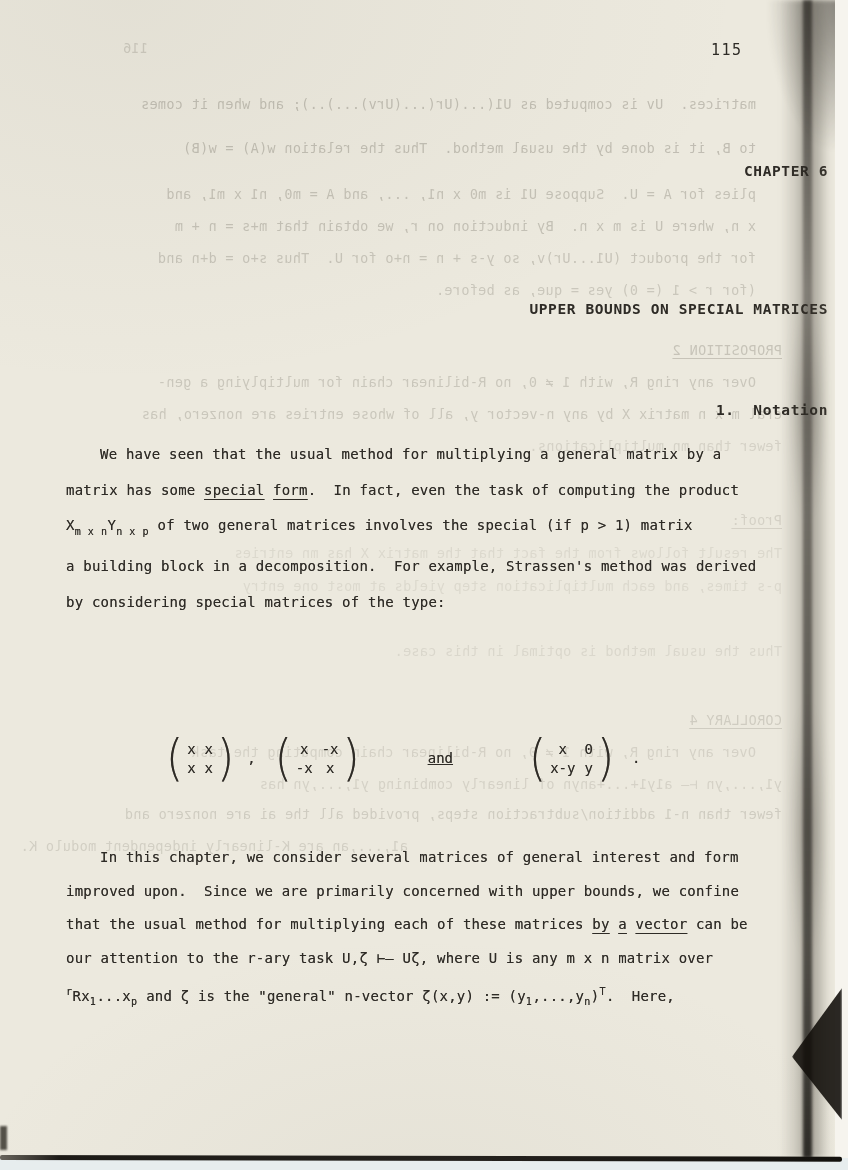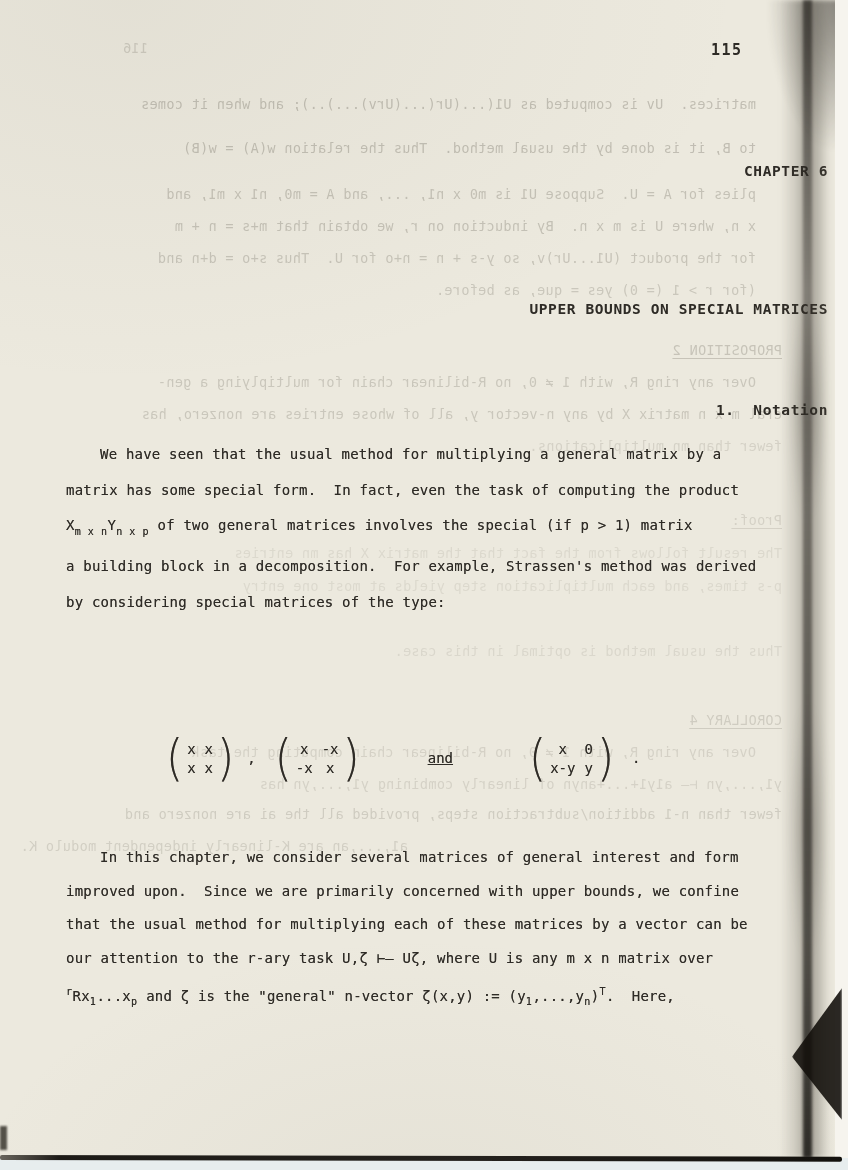--- a/index.html
+++ b/index.html
@@ -16,32 +16,32 @@
       linear-gradient(#ece9de,#ece9de);
   }
   
   .ghost{position:absolute;left:0;top:0;width:848px;height:1158px;
     transform:scaleX(-1);filter:blur(0.7px);overflow:hidden;pointer-events:none;}
   .ghost .gline{position:absolute;white-space:pre;font-size:13.5px;color:#5f5b4f;letter-spacing:0.3px;}
   .ghost .gu{text-decoration:underline;text-underline-offset:3px;}
   
   .content{position:absolute;left:0;top:0;width:848px;height:1158px;color:#2e2b26;}
   .content .line{white-space:pre;line-height:inherit;}
-  .pageno{position:absolute;left:711px;top:41px;font-size:15px;letter-spacing:1.5px;font-weight:bold;}
+  .pageno{position:absolute;left:711px;top:41px;font-size:15px;letter-spacing:1.5px;font-weight:normal;}
   .h-center{position:absolute;left:12px;width:816px;text-align:right;font-size:14.5px;
     letter-spacing:0.6px;font-weight:bold;white-space:pre;}
   .chapter{top:163px;}
   .title{top:301px;}
   .section{top:402px;}
   .para{position:absolute;font-size:14px;letter-spacing:0.2px;
     text-shadow:0 0 0.5px rgba(46,43,38,0.65);}
   .para1{left:66px;top:437px;line-height:35.5px;}
   .para2{left:66px;top:841px;line-height:33.5px;}
   .ind{padding-left:34px;}
-  .u{text-underline-offset:3.5px;text-decoration-thickness:1.4px;}
+  .u{text-decoration:underline;text-underline-offset:3.5px;text-decoration-thickness:1.4px;}
   .sub{font-size:0.72em;vertical-align:-0.45em;letter-spacing:0.5px;}
   .sup{font-size:0.72em;vertical-align:0.55em;letter-spacing:0.5px;}
   
   .formula{position:absolute;left:66px;top:736px;display:flex;align-items:center;
     font-size:14px;color:#2e2b26;text-shadow:0 0 0.5px rgba(46,43,38,0.6);}
   .matrix{display:inline-flex;align-items:center;}
   .paren{font-family:"DejaVu Sans",sans-serif;font-size:44px;font-weight:300;line-height:1;
     transform:scaleY(1.12);color:#2e2b26;}
   .mrows{display:grid;grid-template-columns:auto auto;column-gap:9px;row-gap:3px;
     padding:0 4px;align-items:center;}

